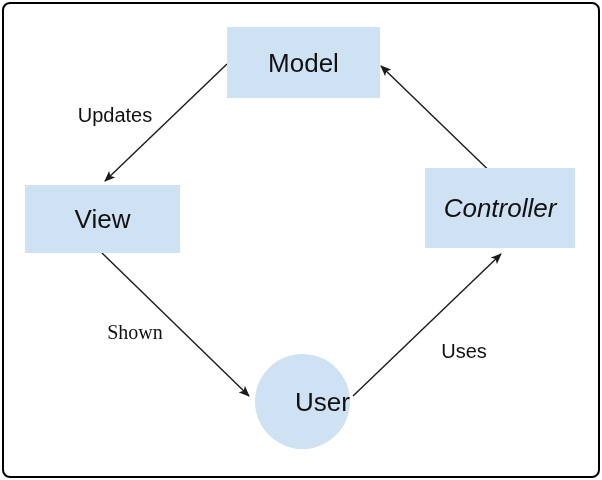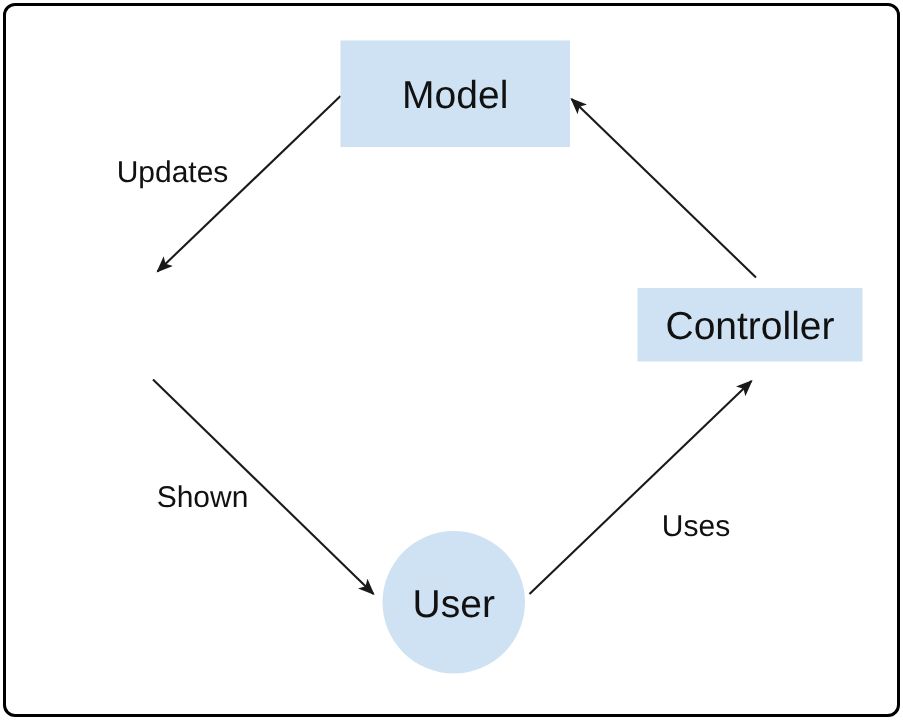--- a/index.html
+++ b/index.html
@@ -39,35 +39,36 @@
     display: flex;
     align-items: center;
     justify-content: center;
     color: #111111;
     font-size: 26px;
     line-height: 1;
     text-align: center;
   }
   .node-model      { left: 223px; top: 23px;  width: 153px; height: 71px; }
   .node-view       { left: 21px;  top: 181px; width: 155px; height: 68px; }
-  .node-controller { left: 421px; top: 188px; width: 150px; height: 49px; }
+  .node-controller { left: 421px; top: 164px; width: 150px; height: 80px; font-style: italic; }
   .node-user {
     left: 251px; top: 350px; width: 95px; height: 95px;
     border-radius: 50%;
+    justify-content: flex-end;
   }
   .edge-label {
     position: absolute;
     transform: translate(-50%, -50%);
     color: #111111;
     font-size: 20px;
     line-height: 1;
     white-space: nowrap;
   }
   .label-updates { left: 111px; top: 111px; }
-  .label-shown   { left: 131px; top: 328px; }
+  .label-shown   { left: 131px; top: 328px; font-family: Liberation Serif, serif; }
   .label-uses    { left: 460px; top: 347px; }
   .label-changes { left: 486px; top: 110px; }
   .arrow-line {
     stroke: #1a1a1a;
     stroke-width: 1.4;
     fill: none;
   }
 </style>
 </head>
 <body>
@@ -84,20 +85,23 @@
       <line class="arrow-line" x1="223" y1="60" x2="101" y2="177" marker-end="url(#arrowhead)"></line>
       <line class="arrow-line" x1="98" y1="249" x2="245" y2="392" marker-end="url(#arrowhead)"></line>
       <line class="arrow-line" x1="349" y1="392" x2="497" y2="250" marker-end="url(#arrowhead)"></line>
       <line class="arrow-line" x1="500" y1="181" x2="377" y2="62" marker-end="url(#arrowhead)"></line>
     </svg>
 
     <div class="node node-model">
       <span>Model</span>
     </div>
 
+    <div class="node node-view">
+      <span>View</span>
+    </div>
 
     <div class="node node-controller">
       <span>Controller</span>
     </div>
 
     <div class="node node-user">
       <span>User</span>
     </div>
 
     <div class="edge-label label-updates">Updates</div>

